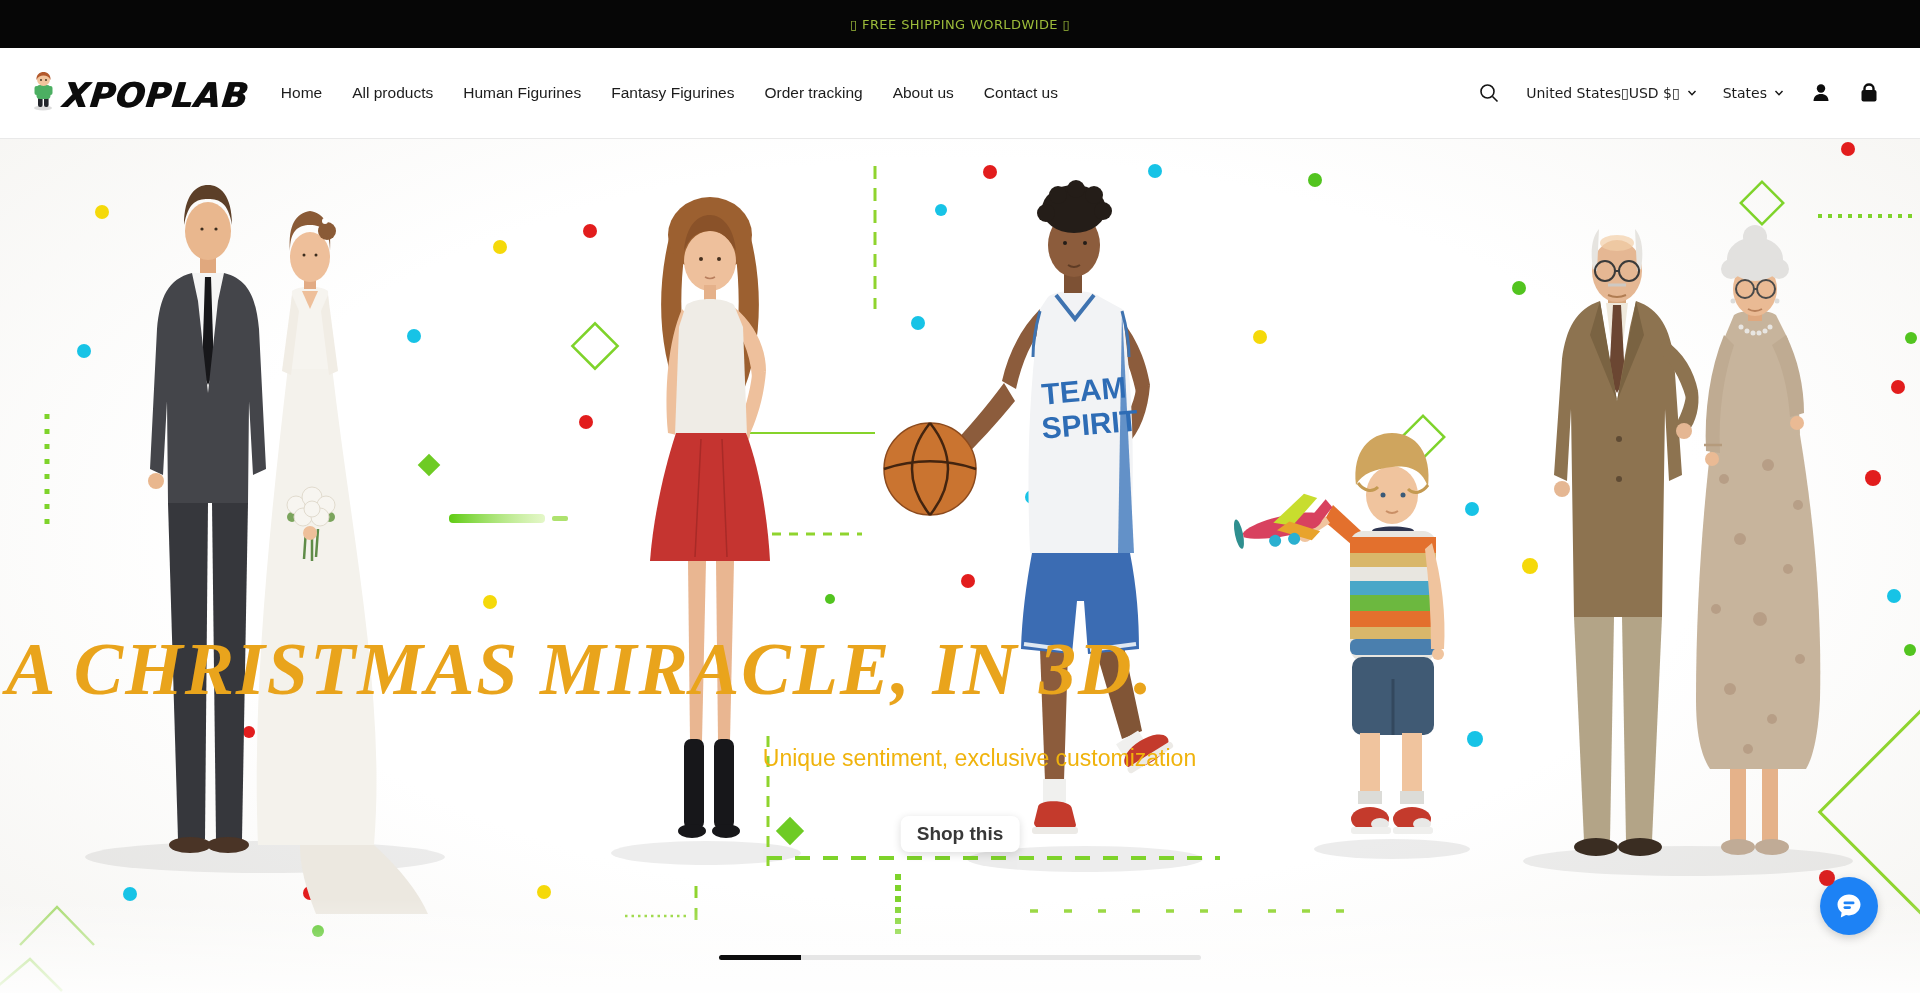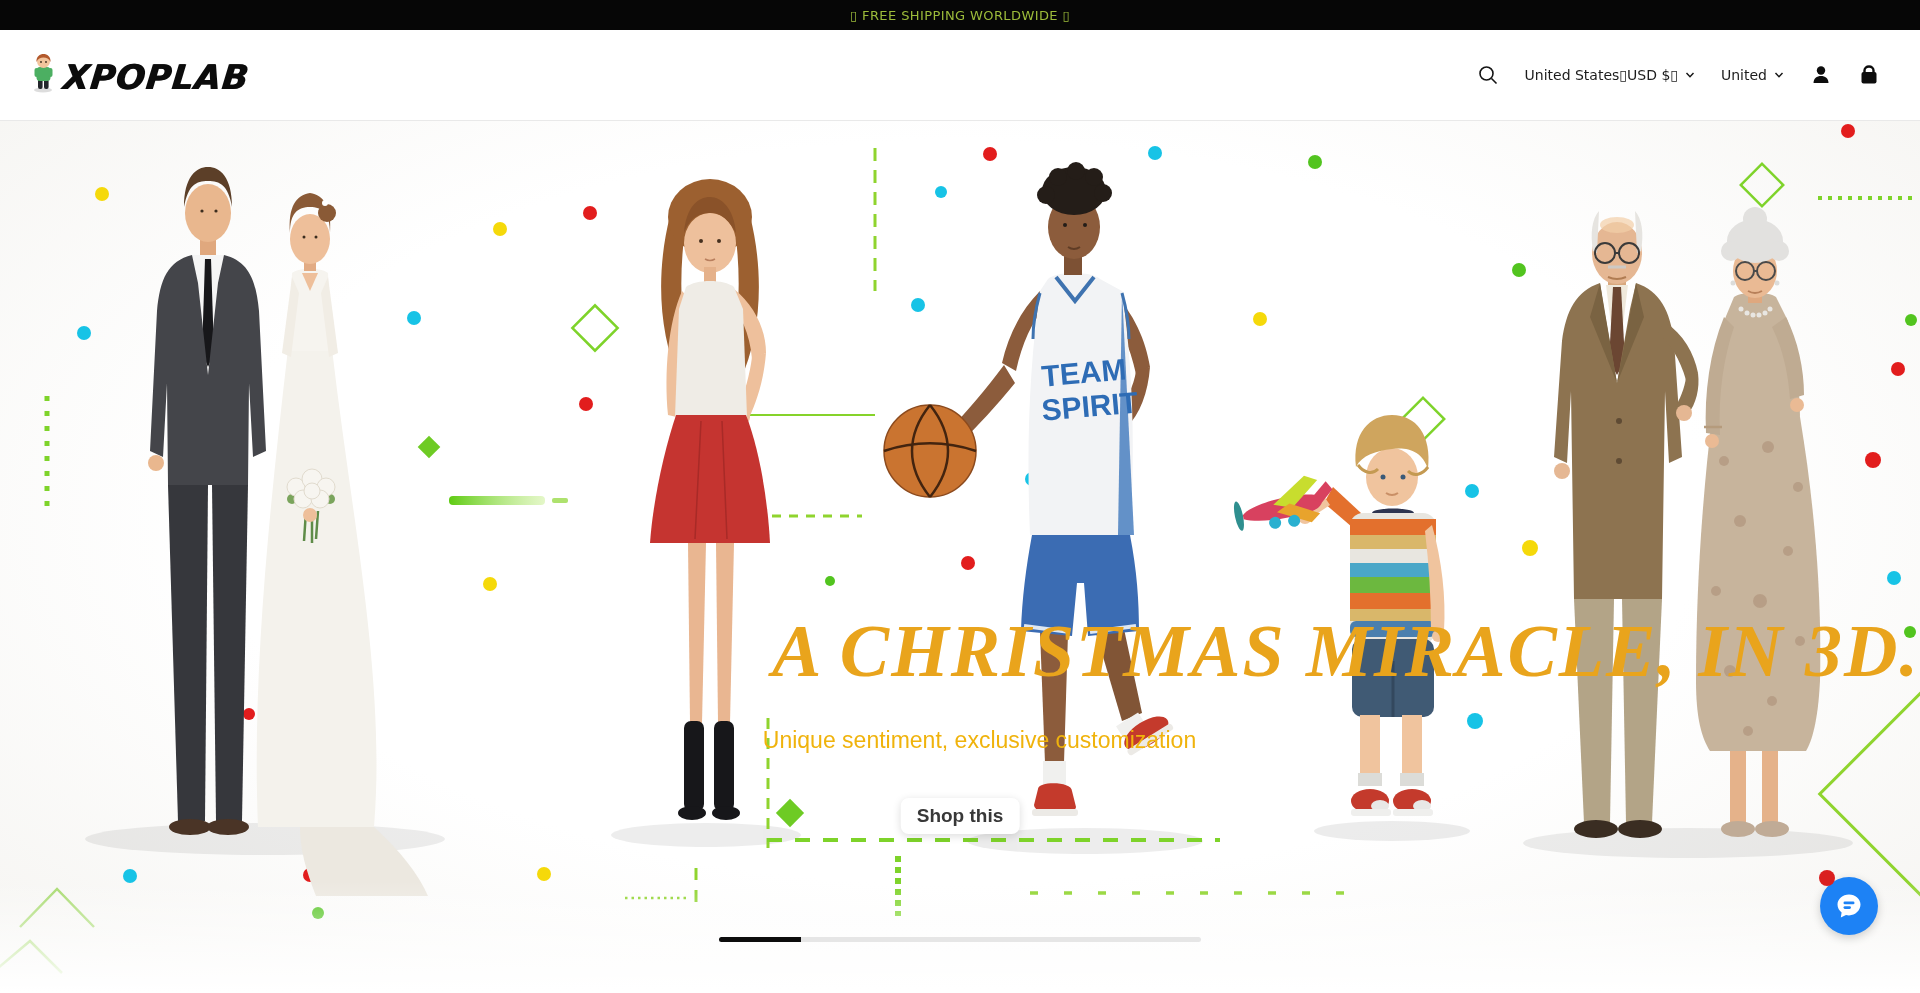--- a/index.html
+++ b/index.html
@@ -1,20 +1,20 @@
 <!DOCTYPE html>
 <html><head>
 <meta charset="utf-8">
 <style>
   * { margin:0; padding:0; box-sizing:border-box; }
   html,body { width:1920px; height:993px; overflow:hidden; background:#fff;
               font-family:"Liberation Sans", sans-serif; }
 
   
-  .announcement { height:30px; background:#060606; display:flex; align-items:center; justify-content:center; }
+  .announcement { height:48px; background:#060606; display:flex; align-items:center; justify-content:center; }
   .announcement span { font-family:"DejaVu Sans", sans-serif; font-size:13px; letter-spacing:.4px; color:#9cbb3a; }
 
   
   .site-header { height:91px; background:#fff; border-bottom:1px solid #e9e9e9;
                  display:flex; align-items:center; padding:0 40px 0 30px; }
   .logo { display:flex; align-items:flex-end; gap:6px; cursor:pointer; }
   .logo-text { font-family:"DejaVu Sans", sans-serif; font-weight:900; font-style:italic;
                font-size:34px; color:#0c0c0c; letter-spacing:1px; transform:skewX(-6deg);
                text-shadow:1px 0 0 #0c0c0c; }
   nav.main-nav { display:flex; gap:30px; margin-left:32px; }
@@ -22,21 +22,21 @@
   .header-right { margin-left:auto; display:flex; align-items:center; gap:26px; }
   .selector { display:flex; align-items:center; gap:7px; cursor:pointer; }
   .selector .sel-label { font-family:"DejaVu Sans", sans-serif; font-size:14px; color:#1c1c1c; }
   .chev { width:10px; height:10px; }
   .hicon { display:flex; align-items:center; cursor:pointer; }
 
   
   .hero { position:relative; width:1920px; height:870px;
           background:radial-gradient(ellipse at 50% 45%, #ffffff 55%, #f5f4f1 100%); }
   .hero-art { position:absolute; inset:0; }
-  .hero-title { position:absolute; left:16px; right:0; top:488px; text-align:right;
+  .hero-title { position:absolute; left:6px; right:0; top:488px; text-align:left;
                 font-family:"Liberation Serif", serif; font-style:italic; font-weight:600;
                 font-size:74px; letter-spacing:2px; color:#e9a41c; white-space:nowrap; }
   .hero-subtitle { position:absolute; left:0; right:0; top:606px; text-align:center;
                    font-size:23px; font-weight:400; color:#f0b30c; }
   .cta-btn { position:absolute; left:50%; transform:translateX(-50%); top:677px;
              background:#fff; border:none; border-radius:8px; padding:7px 16px;
              font-family:"Liberation Sans", sans-serif; font-size:19px; font-weight:700; color:#383838;
              box-shadow:0 2px 8px rgba(0,0,0,.14); cursor:pointer; }
   .carousel-progress { position:absolute; left:50%; transform:translateX(-50%); top:816px;
                        width:482px; height:5px; background:#e6e6e6; border-radius:3px; cursor:pointer; }
@@ -69,36 +69,45 @@
         <rect x="18.5" y="15" width="4" height="9" rx="2" fill="#4caf62"></rect>
         <circle cx="13.5" cy="8.5" r="6.5" fill="#f2c49c"></circle>
         <path d="M6.5 9 C6 3.5 10 1 13.5 1 C17 1 21 3.5 20.5 9 C19 5.5 16.5 4.5 13.5 4.5 C10.5 4.5 8 5.5 6.5 9 Z" fill="#b3592c"></path>
         <circle cx="11" cy="9" r="0.9" fill="#3b2a1c"></circle>
           <circle cx="16" cy="9" r="0.9" fill="#3b2a1c"></circle>
       </svg>
     </span>
     <span class="logo-text">XPOPLAB</span>
   </div>
 
+  <nav class="main-nav">
+    <a>Home</a>
+    <a>All products</a>
+    <a>Human Figurines</a>
+    <a>Fantasy Figurines</a>
+    <a>Order tracking</a>
+    <a>About us</a>
+    <a>Contact us</a>
+  </nav>
 
   <div class="header-right">
     <span class="hicon">
       <svg width="22" height="22" viewBox="0 0 22 22" fill="none" stroke="#141414" stroke-width="1.6">
         <circle cx="9.5" cy="9.5" r="6.5"></circle>
           <line x1="14.5" y1="14.5" x2="19.5" y2="19.5"></line>
       </svg>
     </span>
     <span class="selector">
       <span class="sel-label">United States▯USD $▯</span>
       <svg class="chev" viewBox="0 0 10 10" fill="none" stroke="#141414" stroke-width="1.4">
           <path d="M1.5 3 L5 6.8 L8.5 3"></path>
         </svg>
     </span>
     <span class="selector">
-      <span class="sel-label">United</span>
+      <span class="sel-label">States</span>
       <svg class="chev" viewBox="0 0 10 10" fill="none" stroke="#141414" stroke-width="1.4">
           <path d="M1.5 3 L5 6.8 L8.5 3"></path>
         </svg>
     </span>
     <span class="hicon">
       <svg width="22" height="22" viewBox="0 0 22 22" fill="#0d0d0d">
         <circle cx="11" cy="6.5" r="4.2"></circle>
         <path d="M3.5 19 C3.5 14.5 6.8 12 11 12 C15.2 12 18.5 14.5 18.5 19 Z"></path>
       </svg>
     </span>

